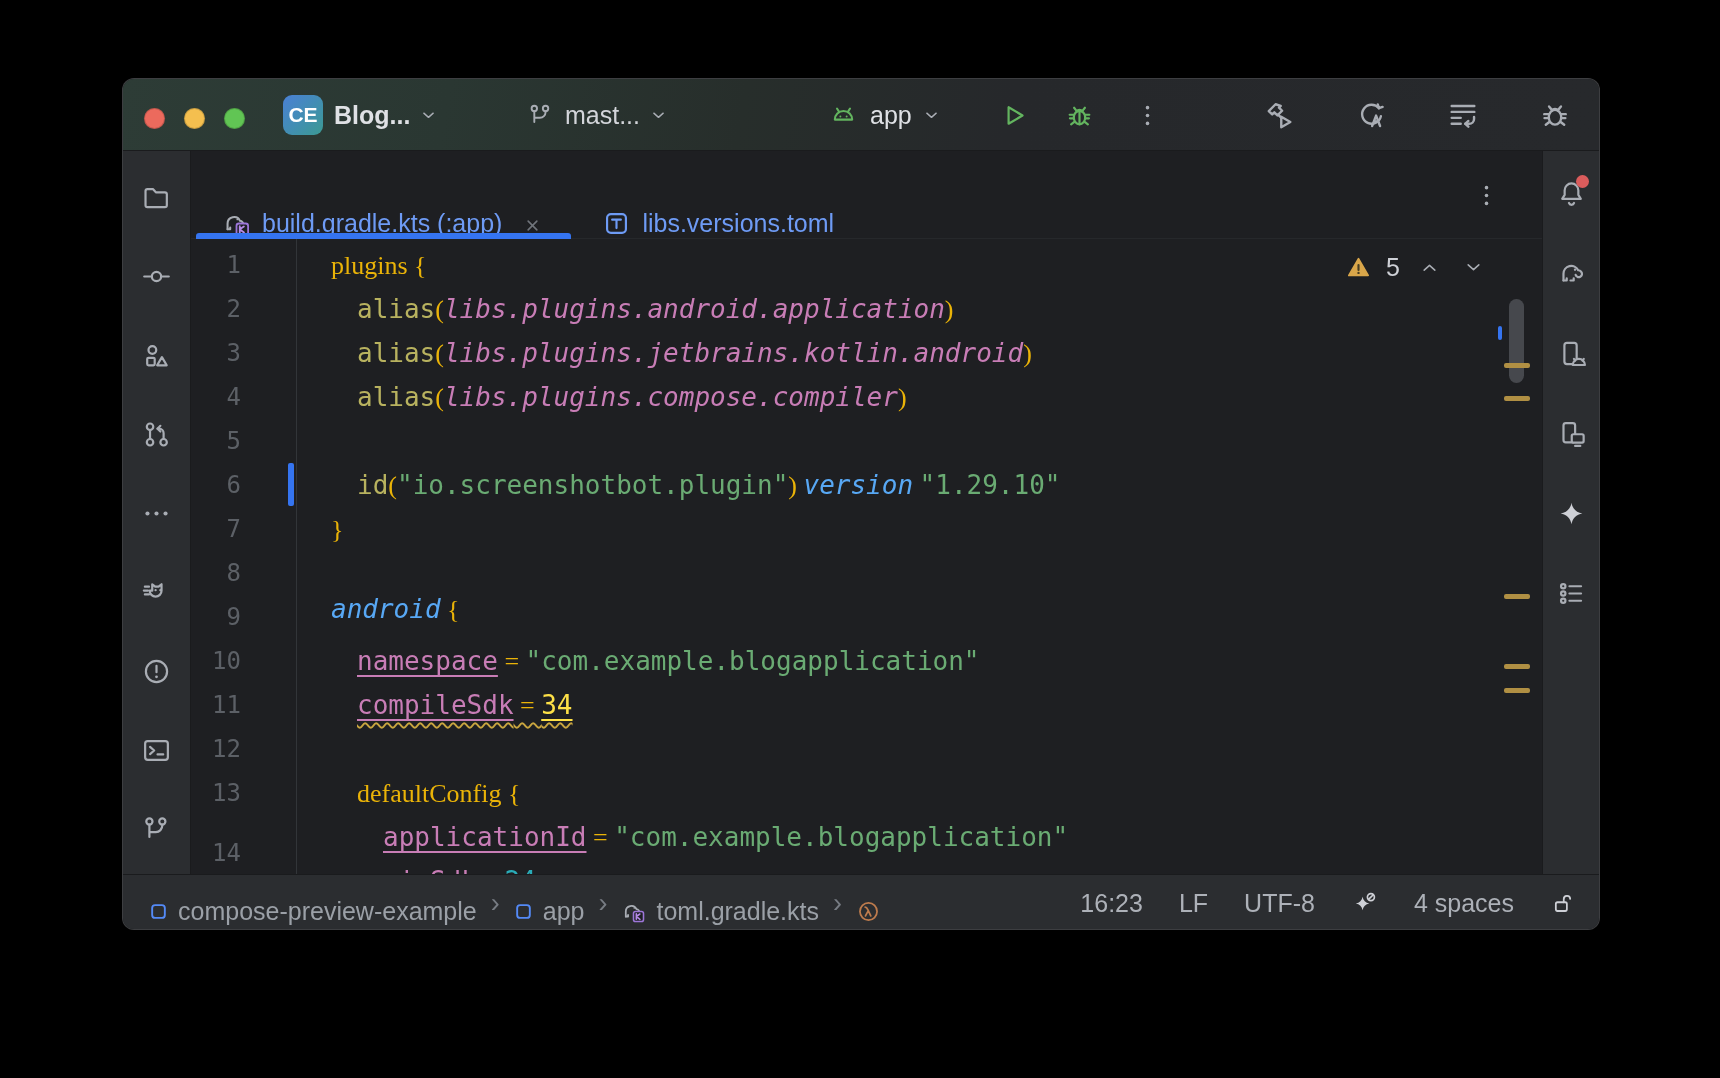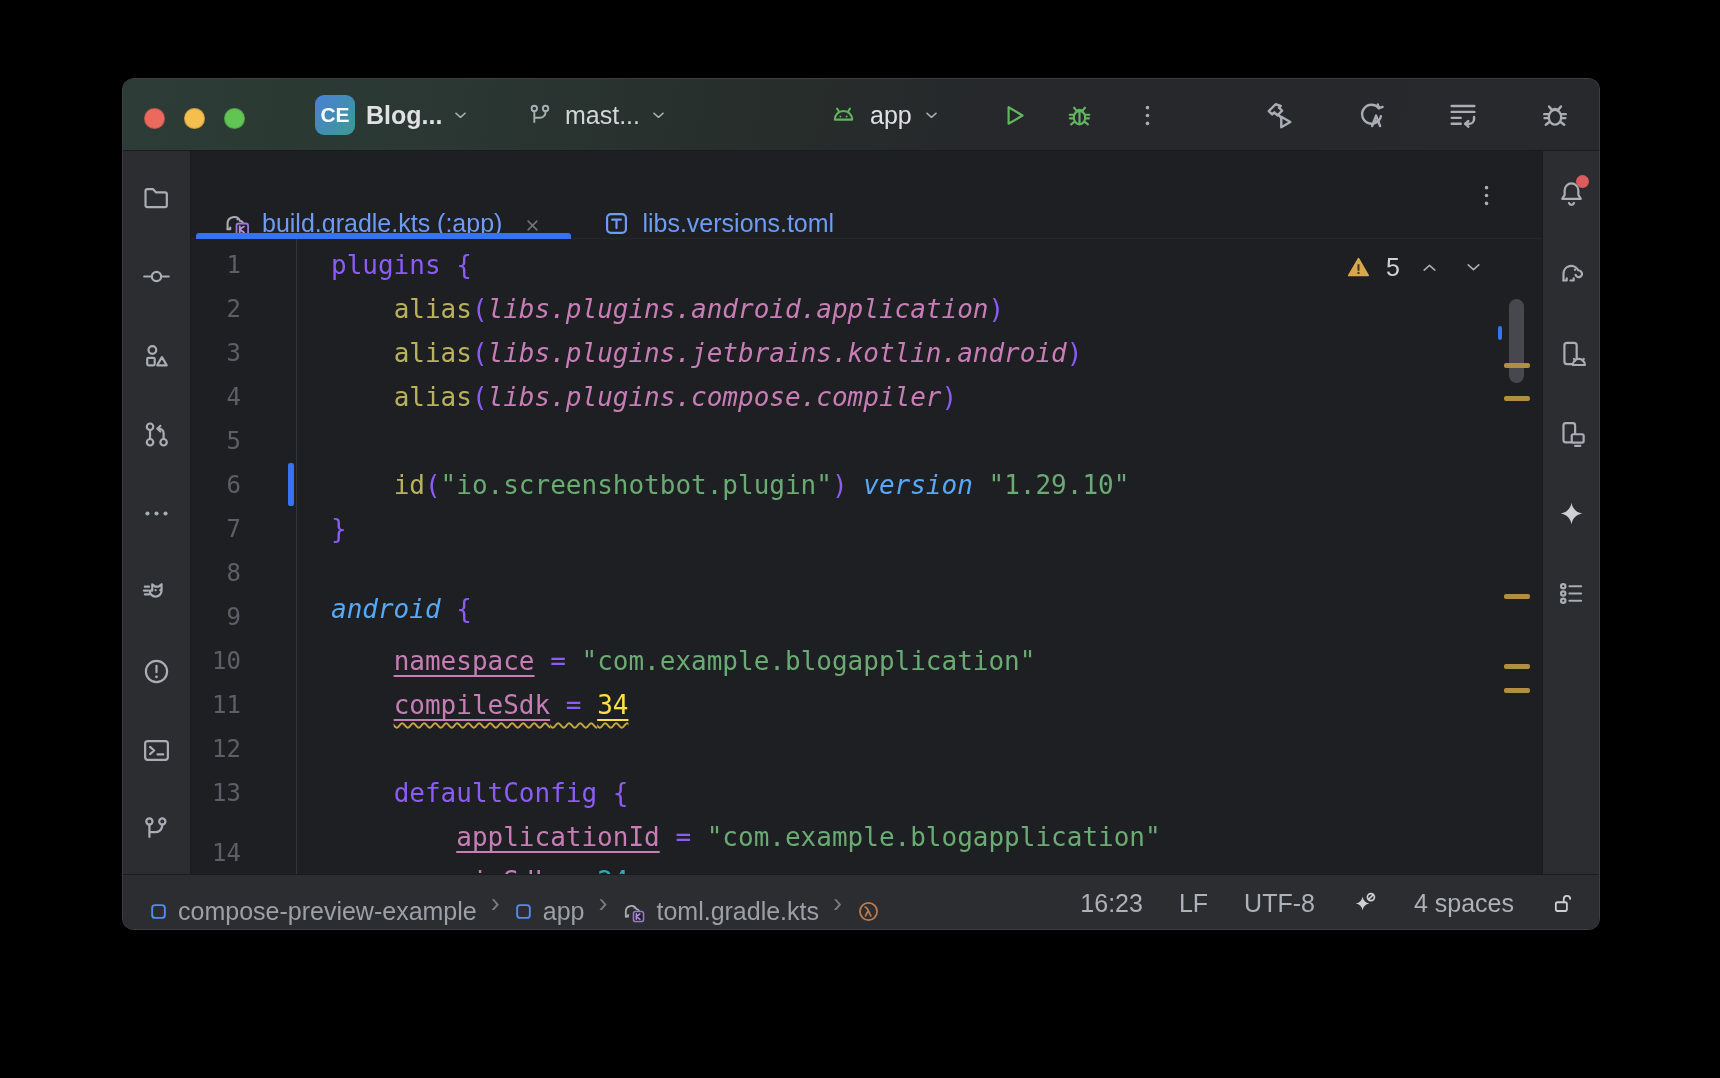--- a/index.html
+++ b/index.html
@@ -52,21 +52,21 @@
   .tab-kebab { position:absolute; right:34px; top:22px; width:44px; height:44px; color:#a9adb4;
                display:flex; align-items:center; justify-content:center; }
 
   
   .editor { position:relative; height:635px; overflow:hidden; background:#1e1f22;
             font-family:"DejaVu Sans Mono", monospace; }
   .gutter-sep { position:absolute; left:105px; top:0; bottom:0; width:1px; background:#323539; }
   .gn { position:absolute; left:0; width:50px; text-align:right; font-size:24px; line-height:44px; color:#5c6066; }
   .vcs { position:absolute; left:97px; width:6px; height:43px; background:#3574f0; border-radius:2px; }
   .cl { position:absolute; left:140px; white-space:pre; font-size:26px; line-height:44px; }
-  .tok-d   { color:#8b5cf6; }
+  .tok-d   { color:#eab308;font-family:Liberation Serif, serif; }
   .tok-fn  { color:#b8b25f; }
   .tok-prop{ color:#c87db6; font-style:italic; }
   .tok-str { color:#6aab73; }
   .tok-kw  { color:#58a8f5; font-style:italic; }
   .tok-num { color:#2aacb8; }
   .tok-var { color:#c87db6; text-decoration:underline; text-decoration-thickness:2px; text-underline-offset:5px; }
   .tok-num-u { color:#fde047; text-decoration:underline; text-decoration-thickness:2px; text-underline-offset:5px; }
   .wavy { text-decoration:underline wavy #c9a53f; text-decoration-thickness:2px;
           text-underline-offset:8px; text-decoration-skip-ink:none; }
 
@@ -109,21 +109,21 @@
 
 <div class="window">
 
   <div class="titlebar">
     <div class="lights">
       <button class="light" style="background:#ec6a5d"></button>
       <button class="light" style="background:#f4bf4f"></button>
       <button class="light" style="background:#61c554"></button>
     </div>
 
-    <div class="chip" style="left:180px">
+    <div class="chip" style="left:148px">
       <span class="ce-badge">CE</span>
       <span class="tb-text bold">Blog...</span>
       <span class="ic ic14 js-ic">
           <svg viewBox="0 0 24 24" fill="none" stroke="currentColor" stroke-width="1.7" stroke-linecap="round" stroke-linejoin="round">
             <path d="M4.5 8.2 12 15l7.5-6.8" stroke-width="2.2"></path>
           </svg>
         </span>
     </div>
 
     <div class="chip" style="left:392px">

